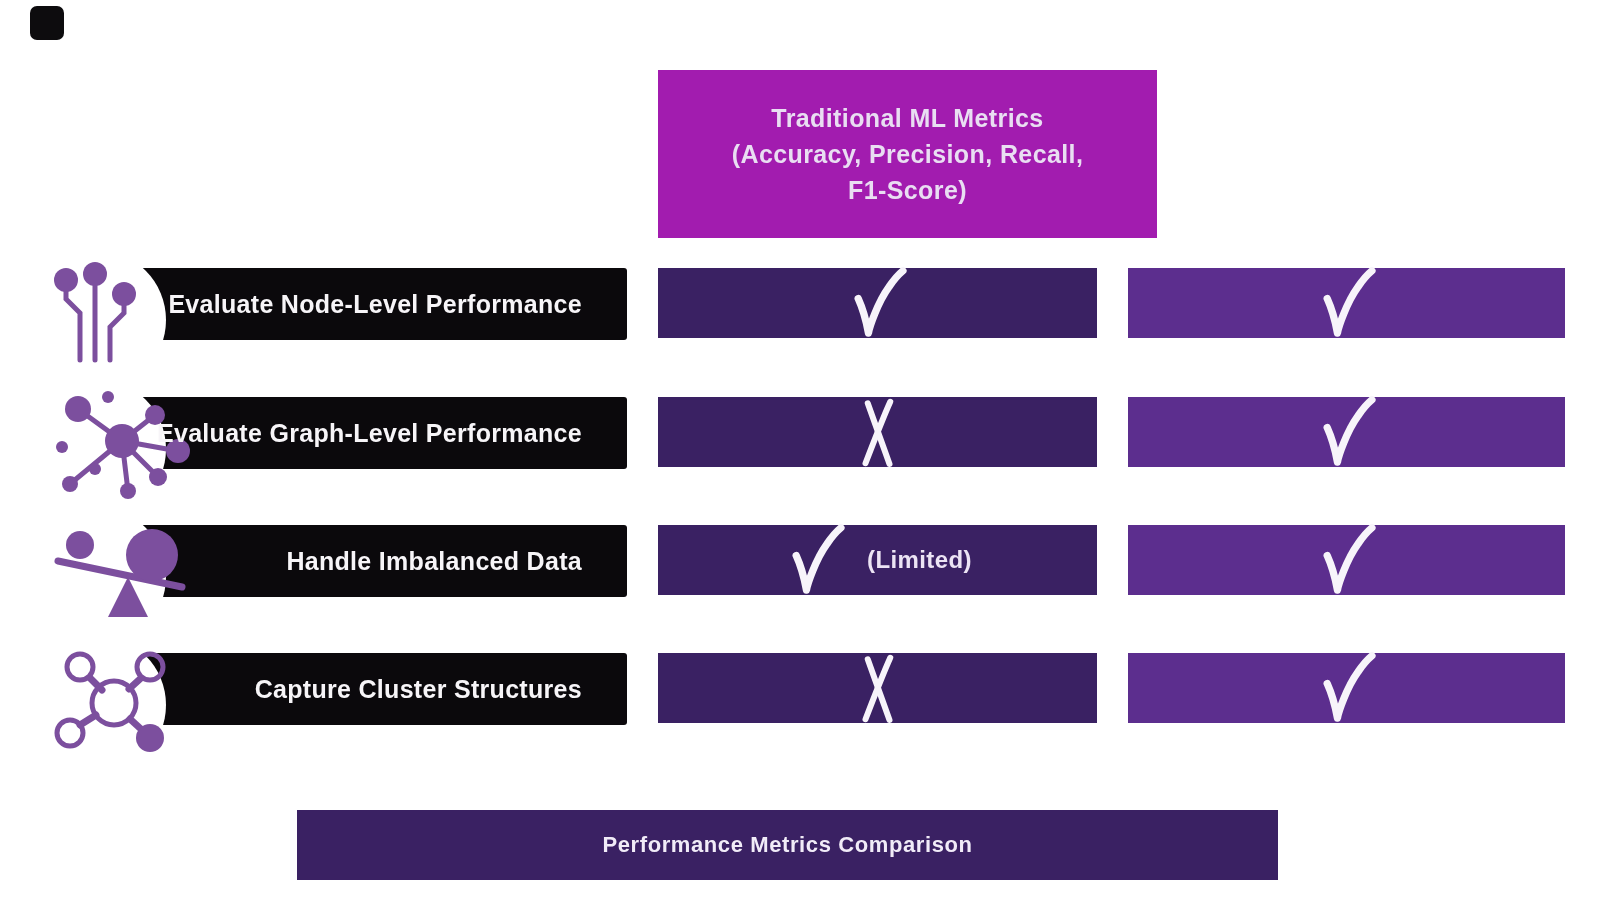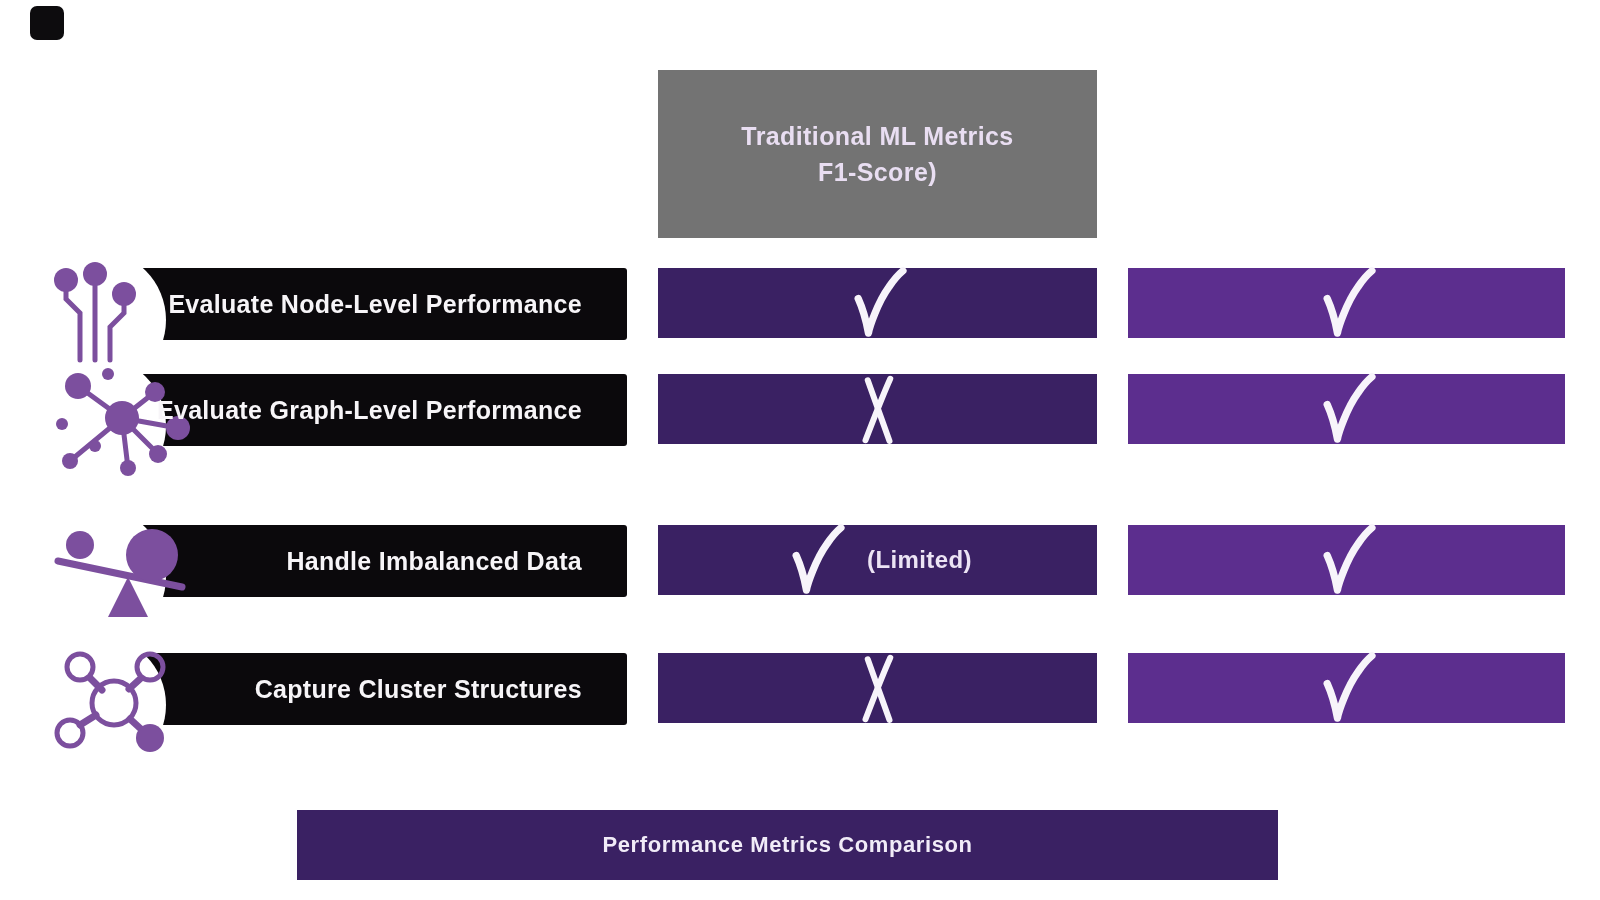--- a/index.html
+++ b/index.html
@@ -18,21 +18,21 @@
   }
   .col-header {
     position: absolute; top: 70px; height: 168px;
     display: flex; flex-direction: column;
     align-items: center; justify-content: center;
     text-align: center;
     color: #e9def2;
     font-size: 25px; font-weight: 700;
     line-height: 1.45; letter-spacing: 0.4px;
   }
-  .header-traditional { left: 658px; width: 439px; background: #737373; }
+  .header-traditional { left: 658px; width: 499px; background: #a21caf; }
   .header-graph       { left: 1128px; width: 437px; background: #5c2e8e; }
 
   .row { position: absolute; left: 0; width: 1600px; height: 94px; }
   .row-bar {
     position: absolute; left: 100px; top: 0;
     width: 527px; height: 72px;
     background: #0b090c; border-radius: 3px;
     display: flex; align-items: center; justify-content: flex-end;
     padding-right: 45px;
   }
@@ -78,20 +78,21 @@
 </style>
 </head>
 <body>
 
 <div class="canvas">
 
   <div class="corner-square"></div>
 
   <div class="col-header header-traditional">
     <div>Traditional ML Metrics</div>
+    <div>(Accuracy, Precision, Recall,</div>
     <div>F1-Score)</div>
   </div>
 
   <div class="row" style="top:268px">
     <div class="row-bar">
       <span class="row-label">Evaluate Node-Level Performance</span>
     </div>
     <div class="notch"></div>
     <div class="row-icon">
       <svg viewBox="0 0 145 115" width="145" height="115">
@@ -117,21 +118,21 @@
     </div>
     <div class="cell cell-graph">
       <span class="mark">
           <svg viewBox="0 0 90 100" width="66" height="74">
             <path d="M18,44 C23,55 29,75 32,91 C33,84 44,50 60,28 C66,19 73,11 79,6" fill="none" stroke="#f7f4fa" stroke-width="10" stroke-linecap="round" stroke-linejoin="round"></path>
           </svg>
         </span>
     </div>
   </div>
 
-  <div class="row" style="top:374px">
+  <div class="row" style="top:397px">
     <div class="row-bar">
       <span class="row-label">Evaluate Graph-Level Performance</span>
     </div>
     <div class="notch"></div>
     <div class="row-icon">
       <svg viewBox="0 0 145 115" width="145" height="115">
         <g stroke="#7c4f9e" stroke-width="5" stroke-linecap="round">
           <line x1="72" y1="52" x2="28" y2="20"></line>
           <line x1="72" y1="52" x2="105" y2="26"></line>
           <line x1="72" y1="52" x2="128" y2="62"></line>

